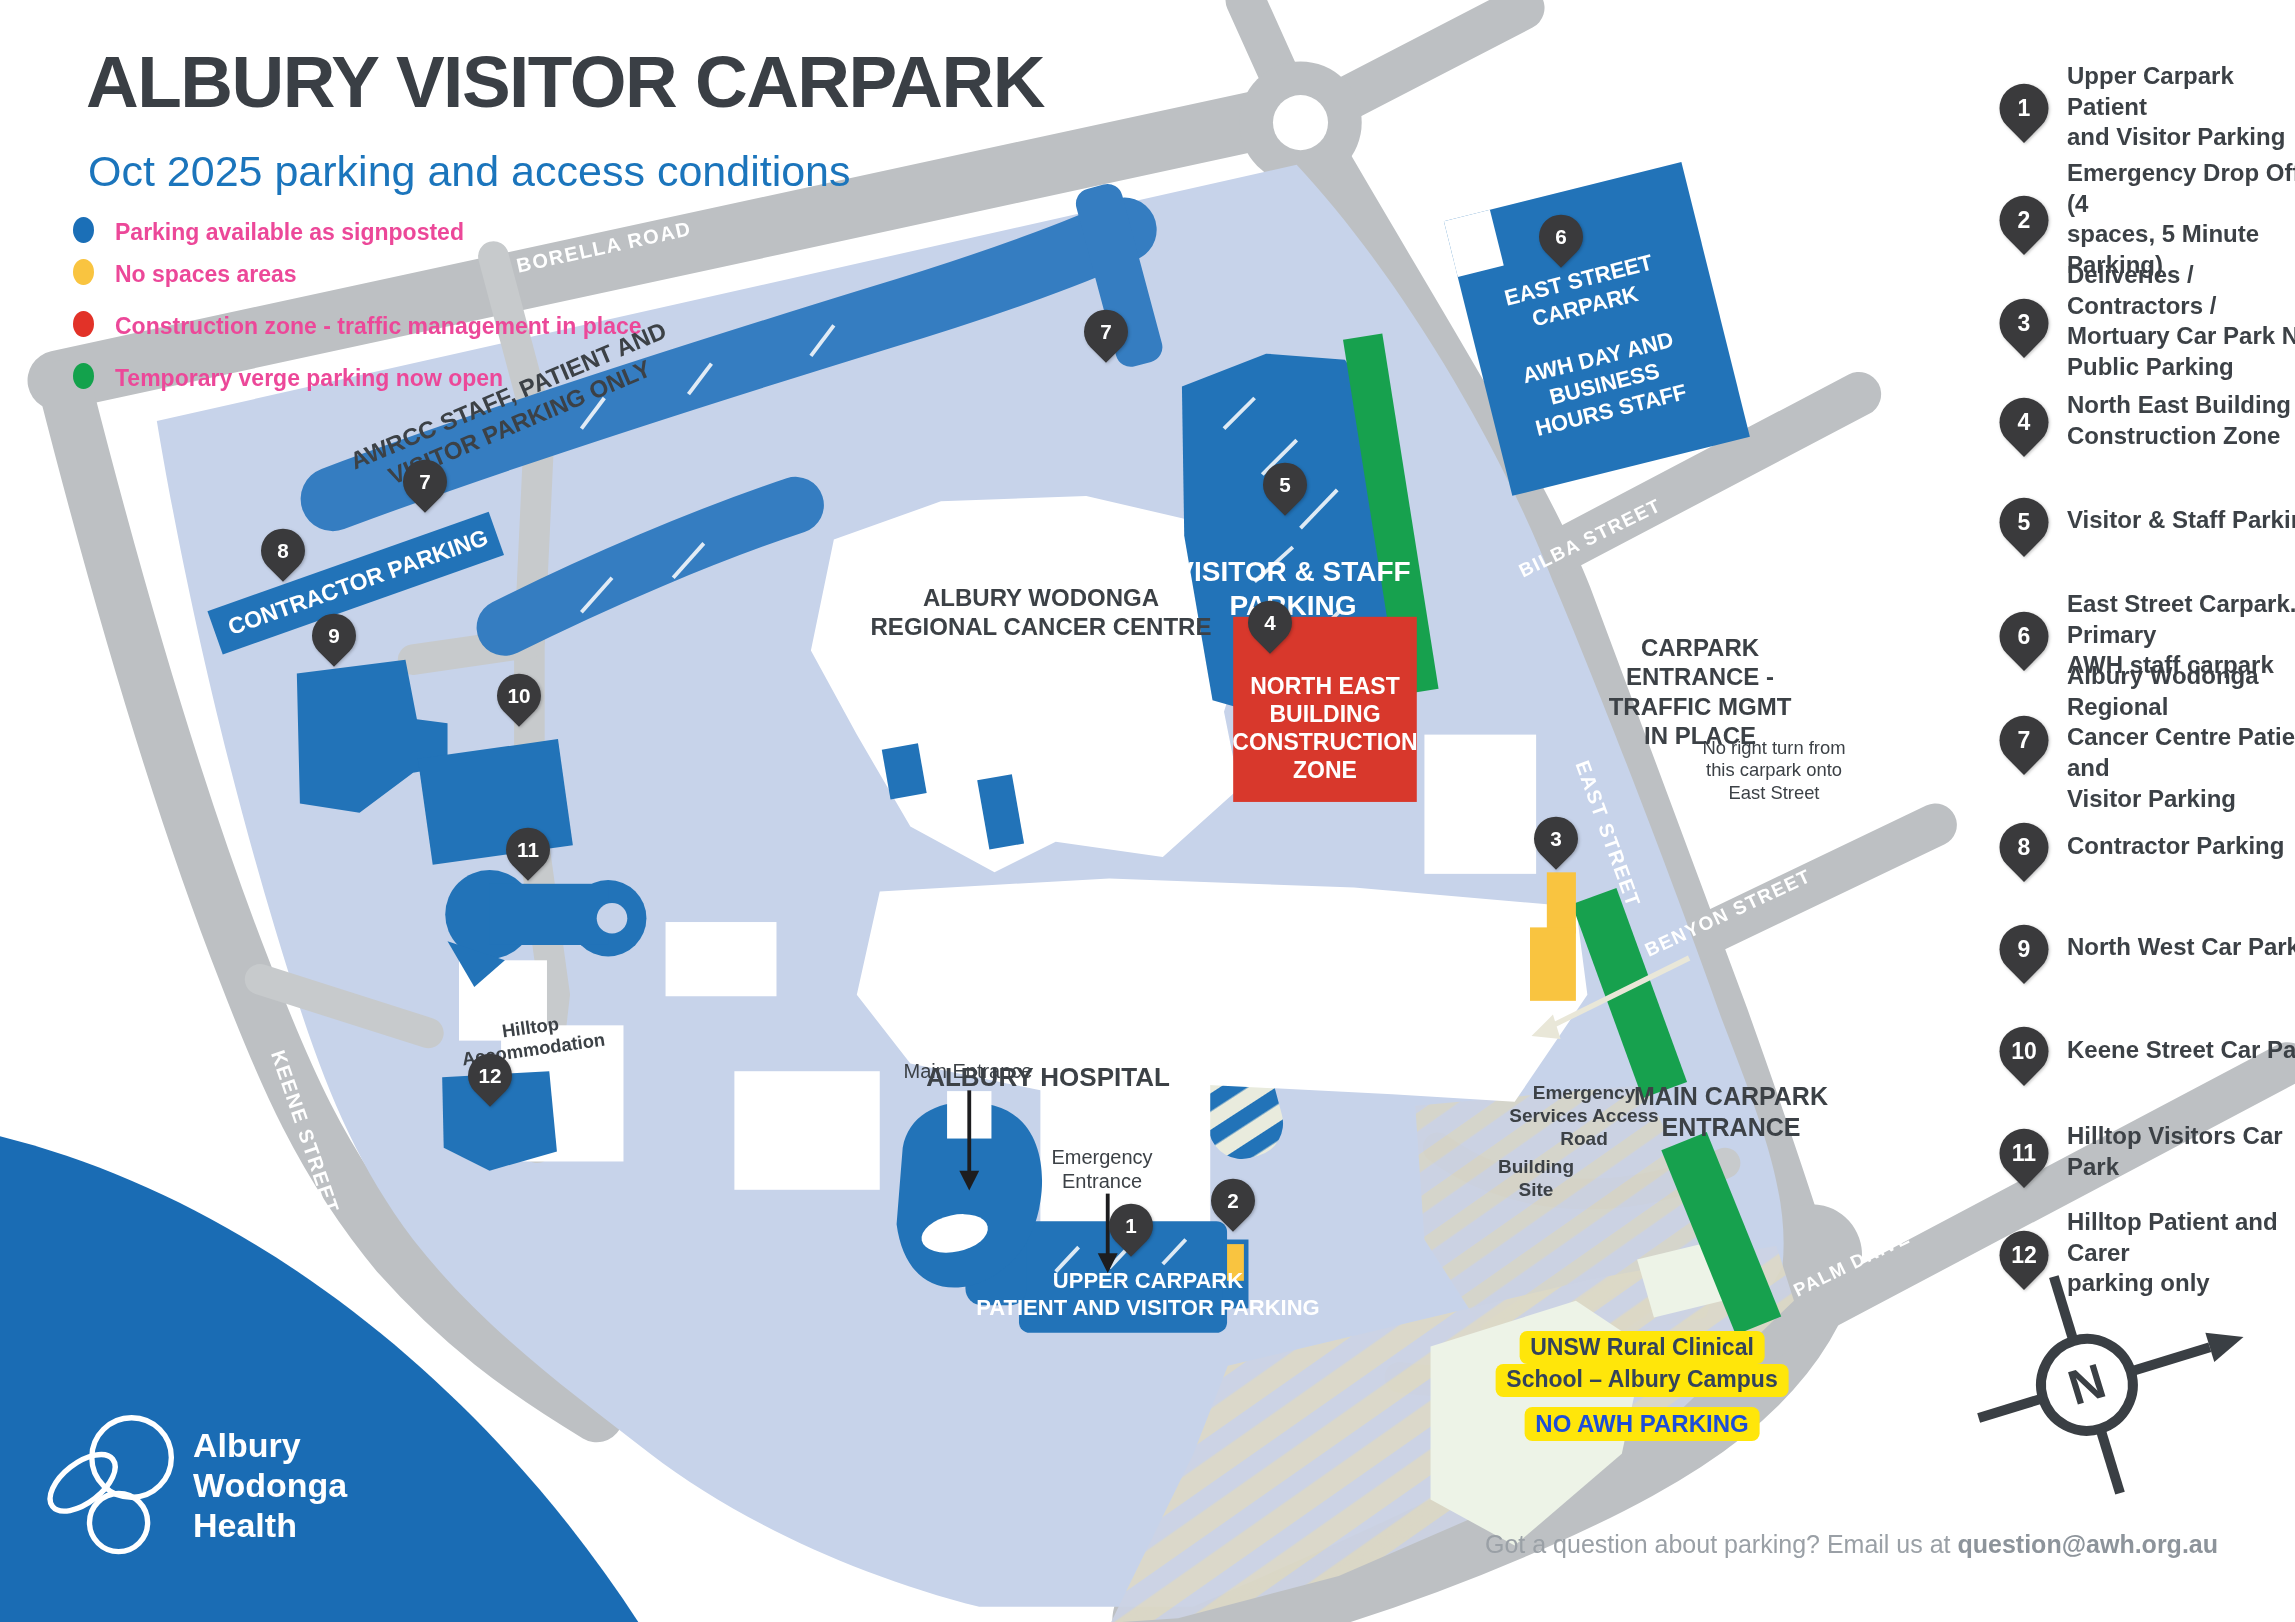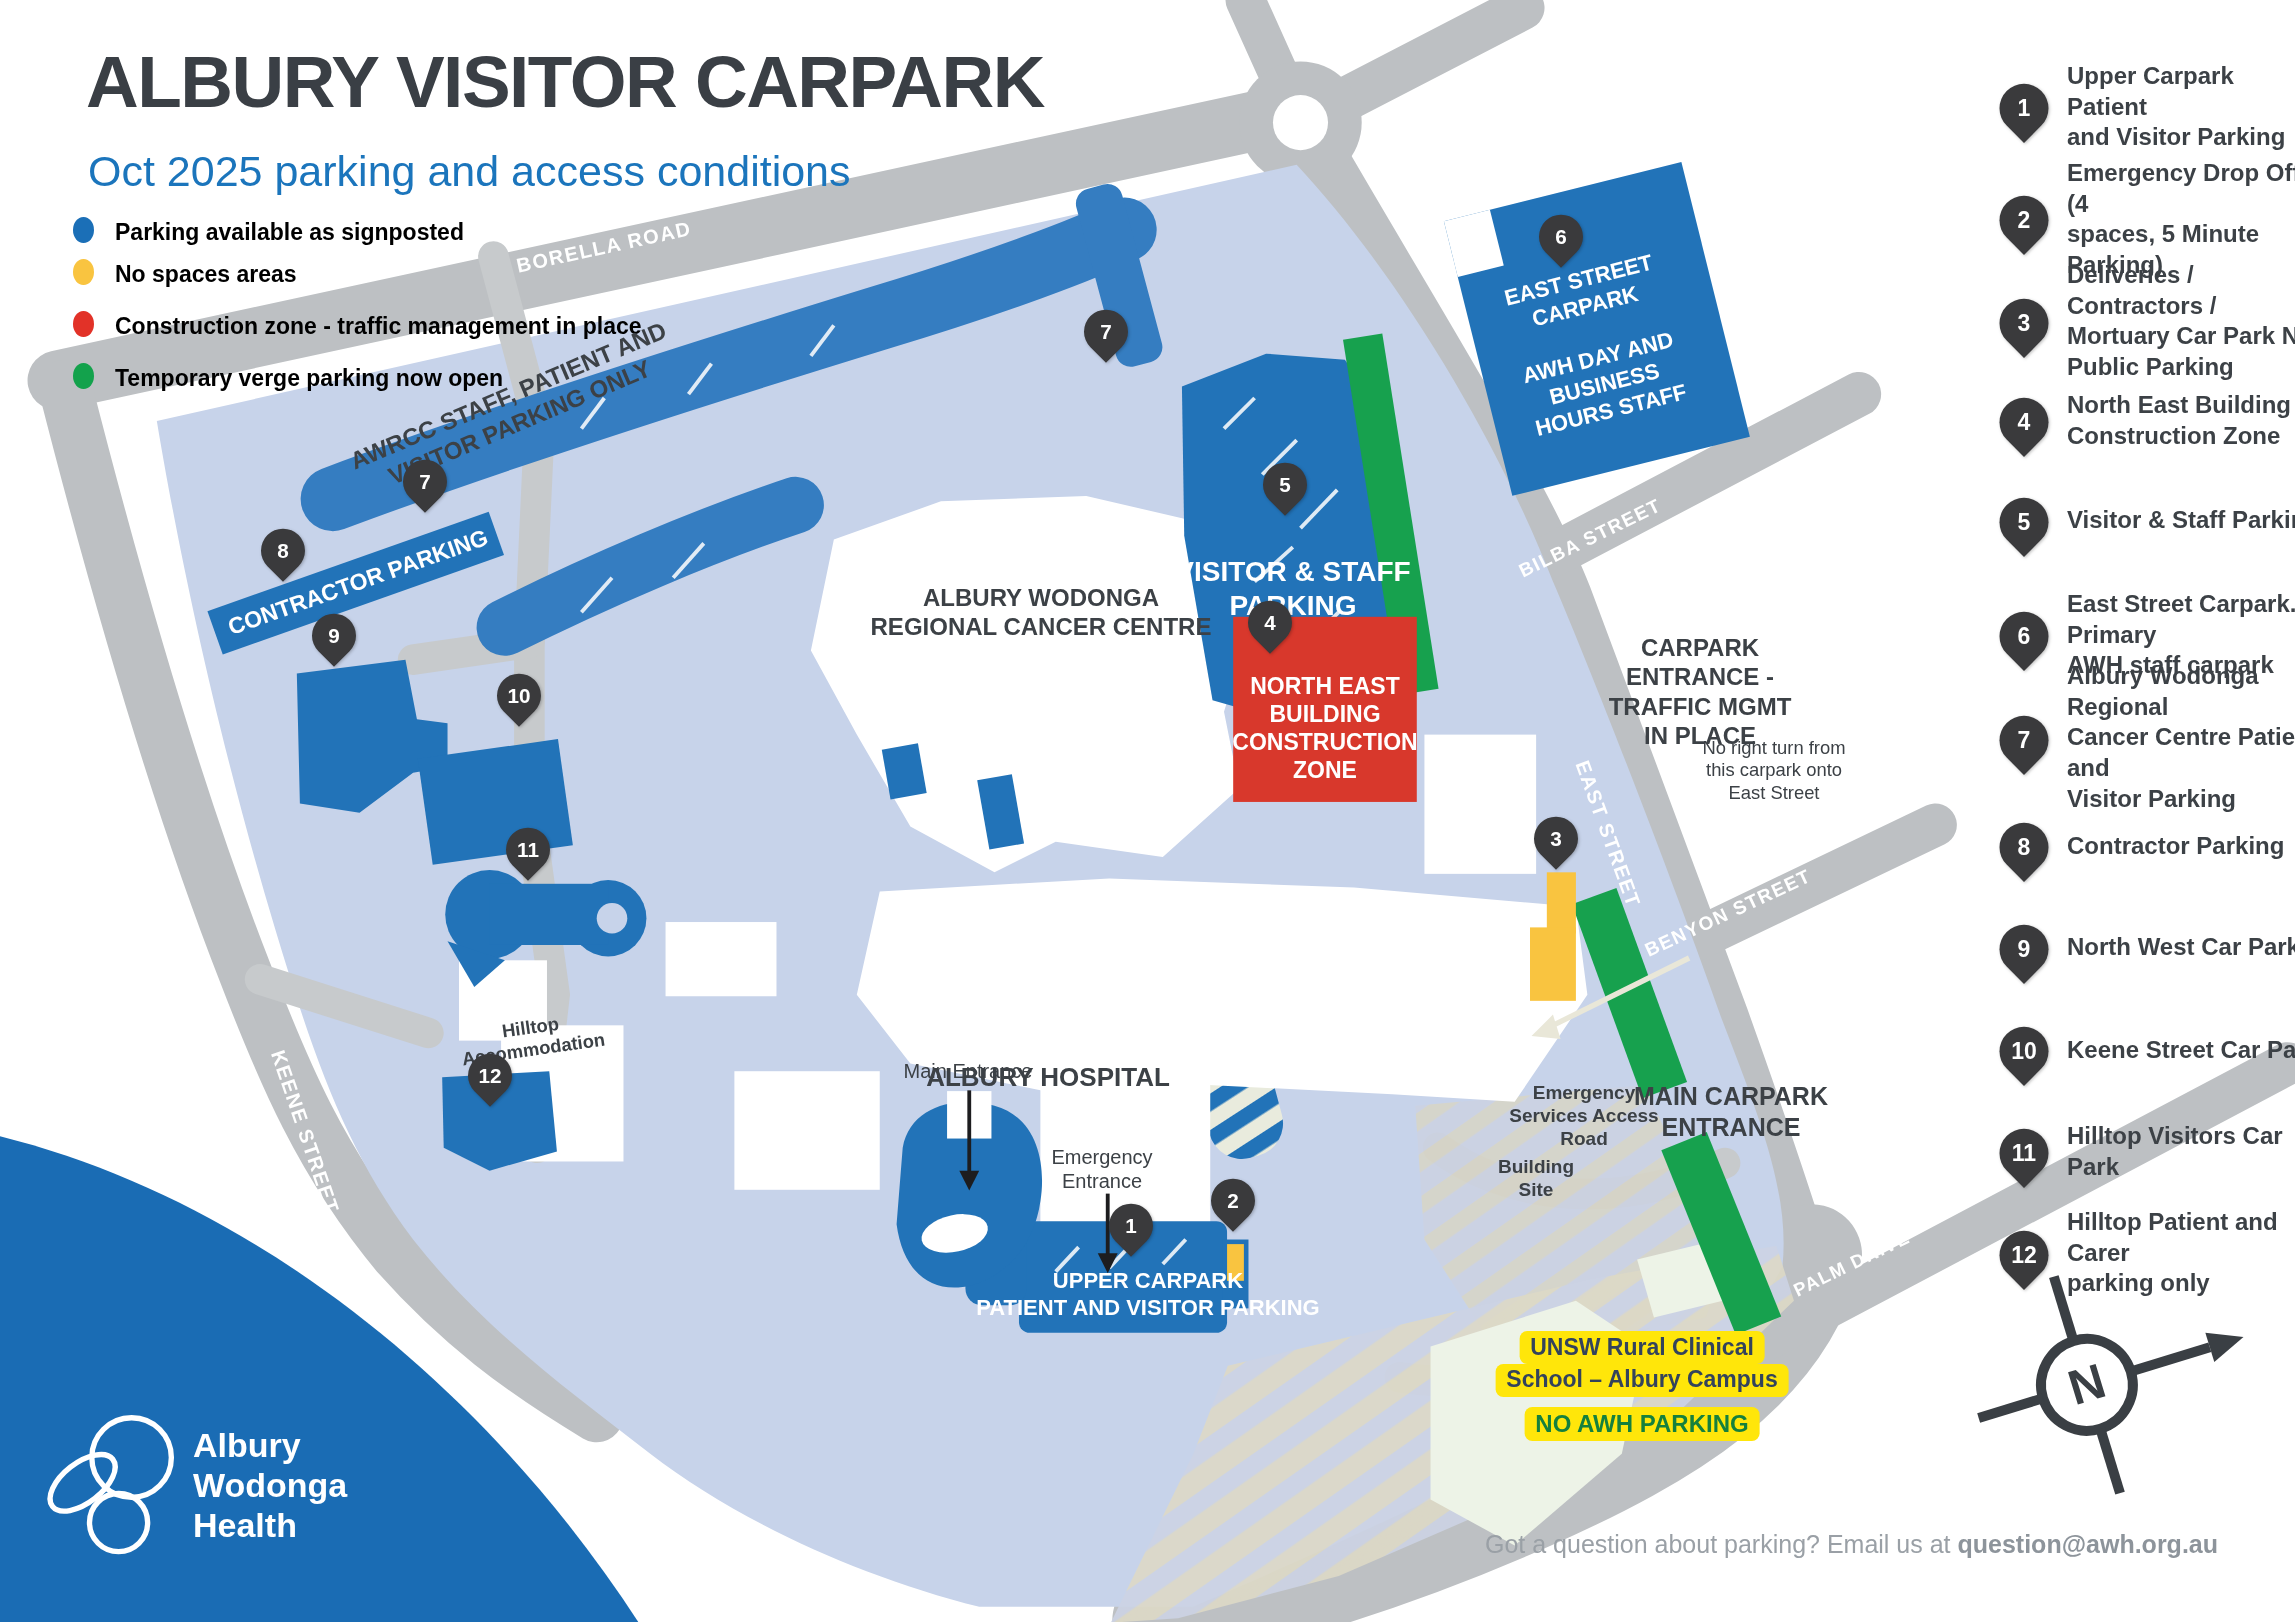--- a/index.html
+++ b/index.html
@@ -8,41 +8,41 @@
   .abs{position:absolute;}
   .lbl{position:absolute;transform:translate(-50%,-50%);white-space:pre-line;
        text-align:center;line-height:1.22;}
   .nowrap{white-space:nowrap;}
   
   .title{left:86px;top:40px;font-size:73px;font-weight:800;letter-spacing:-1.5px;color:#3a3f45;}
   .subtitle{left:88px;top:147px;font-size:43px;font-weight:500;color:#1b75bc;}
   
   .legend-row{position:absolute;left:73px;height:31px;}
   .legend-dot{position:absolute;width:20.7px;height:26px;border-radius:50%;}
-  .legend-label{position:absolute;left:42px;top:1.5px;font-size:23px;font-weight:700;color:#000000;white-space:nowrap;}
+  .legend-label{position:absolute;left:42px;top:1.5px;font-size:23px;font-weight:700;color:#ec4899;white-space:nowrap;}
   
   .pin{position:absolute;width:44px;height:44px;background:#3a3a3c;
        border-radius:50% 50% 50% 0;transform:translate(-50%,-78%) rotate(-45deg);
        box-shadow:0 1.5px 3.1px rgba(0,0,0,.25);}
   .pin span{position:absolute;left:0;top:0;width:44px;height:44px;transform:rotate(45deg);
        display:flex;align-items:center;justify-content:center;
        color:#fff;font-size:20.7px;font-weight:700;}
   .pin.side{width:49px;height:49px;}
   .pin.side span{width:49px;height:49px;font-size:23px;}
   
   .key-label{position:absolute;left:2067px;width:253px;transform:translateY(-50%);
        font-size:24px;font-weight:700;color:#3c4146;line-height:1.28;white-space:pre-line;}
   
   .road{color:#ffffff;font-weight:600;letter-spacing:1.5px;font-size:20px;}
   .wlab{color:#ffffff;font-weight:800;}
   .dlab{color:#3c4146;font-weight:800;}
   .slab{color:#3c4146;font-weight:600;}
   .unsw-line{display:inline-block;background:#ffe60a;padding:1.5px 10.7px;border-radius:7.7px;
        font-size:23px;font-weight:700;color:#33435c;line-height:1.3;}
-  .unsw-red{color:#15803d;font-weight:800;font-size:24px;margin-top:10px;}
+  .unsw-red{color:#1d4ed8;font-weight:800;font-size:24px;margin-top:10px;}
   .unsw-wrap{position:absolute;transform:translate(-50%,-50%);text-align:center;line-height:1.05;}
   
   .logo-text{left:193px;top:1425px;font-size:34px;font-weight:700;color:#ffffff;line-height:1.18;white-space:pre-line;}
   
   .footer{position:absolute;right:77px;top:1530px;font-size:25px;color:#9aa0a6;white-space:nowrap;}
   .footer b{color:#8d949b;}
   .compass-n{font-size:49px;font-weight:800;color:#3a3f44;}
 </style>
 </head>
 <body>

